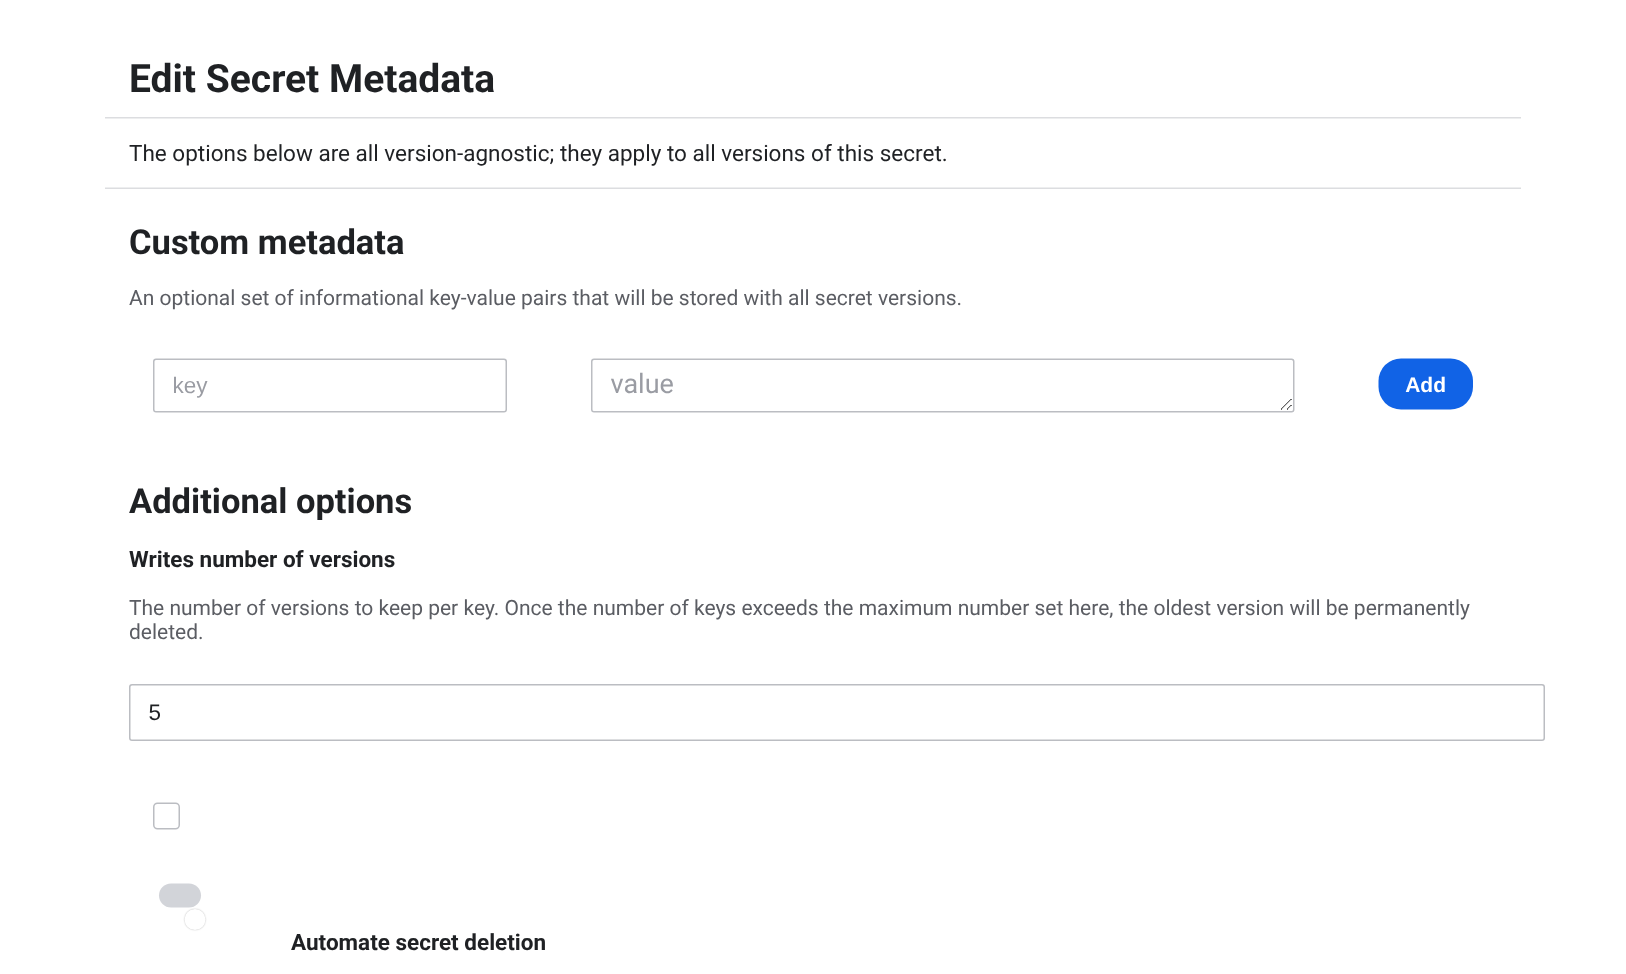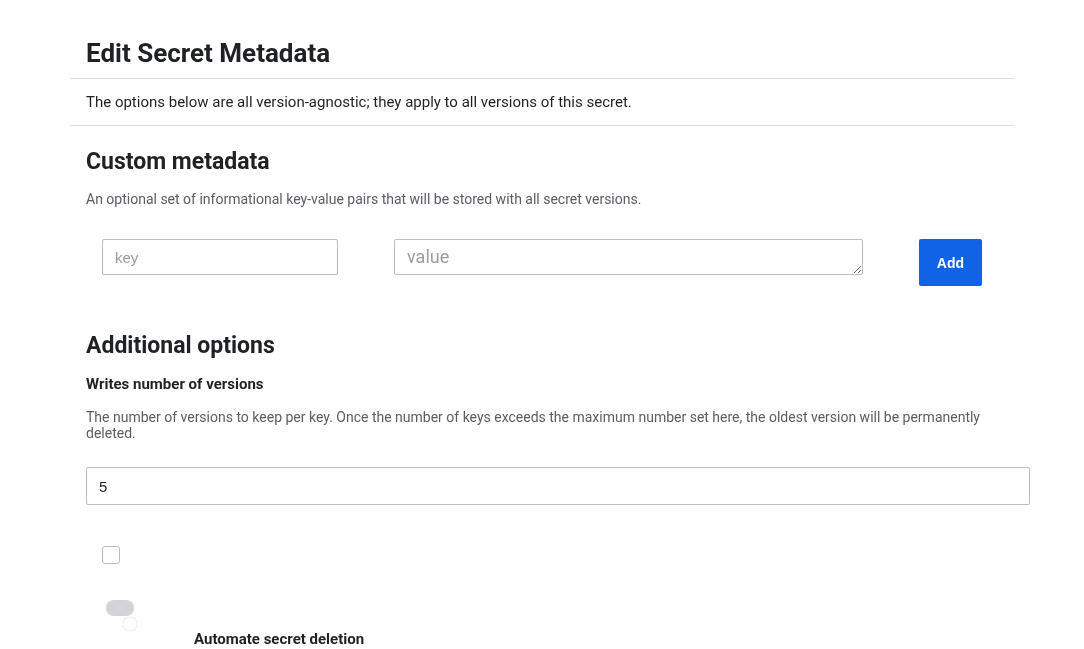--- a/index.html
+++ b/index.html
@@ -69,25 +69,25 @@
       font-family: inherit;
       color: #1f2124;
       outline: none;
       min-height: 36px;
     }
     .value-input::placeholder { color: #9a9ca3; }
     .add-btn {
       background: #1163e6;
       color: #fff;
       border: none;
-      border-radius: 2px;
+      border-radius: 15px;
       font-size: 14px;
       font-weight: 600;
       padding: 8px 18px;
-      height: 47px;
+      height: 34px;
       cursor: pointer;
     }
     .field-label {
       font-size: 15px;
       font-weight: 700;
       margin-bottom: 6px;
     }
     .field-help {
       font-size: 14px;
       color: #5b5d63;

